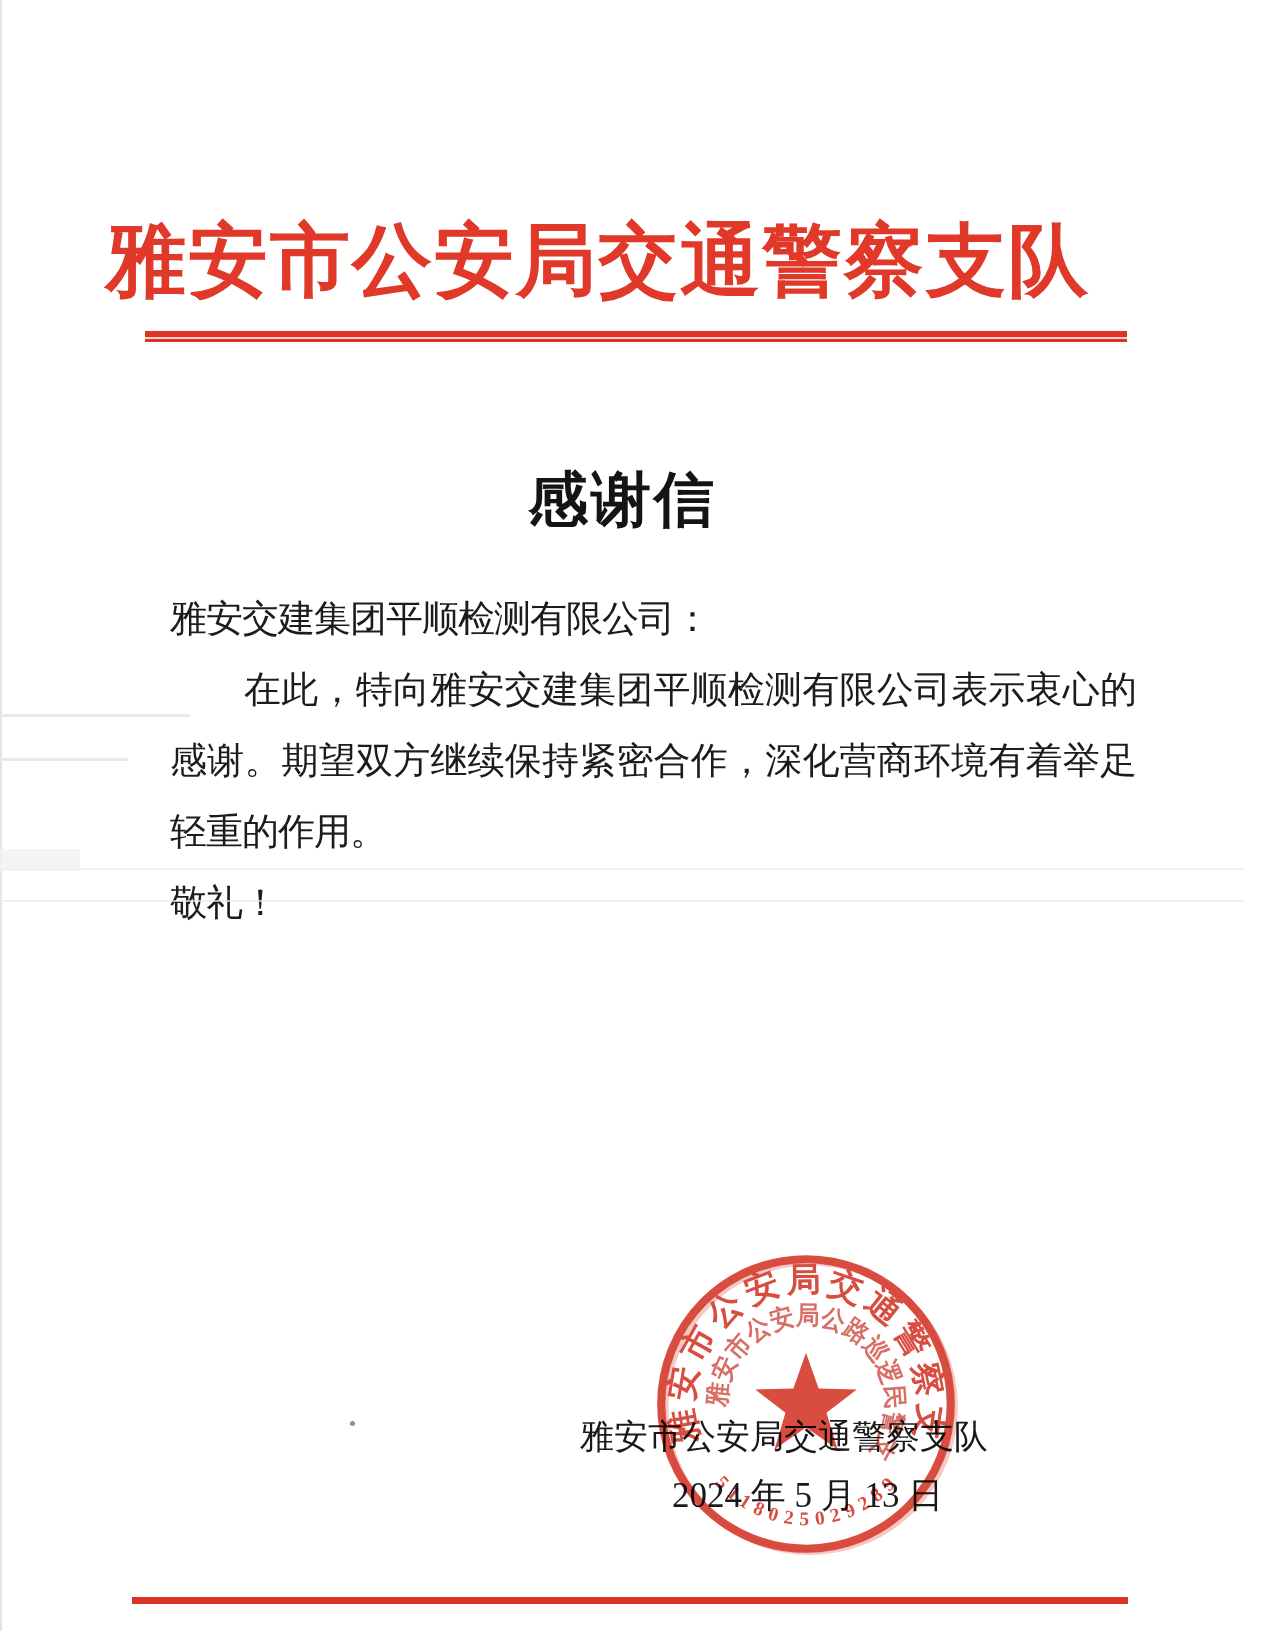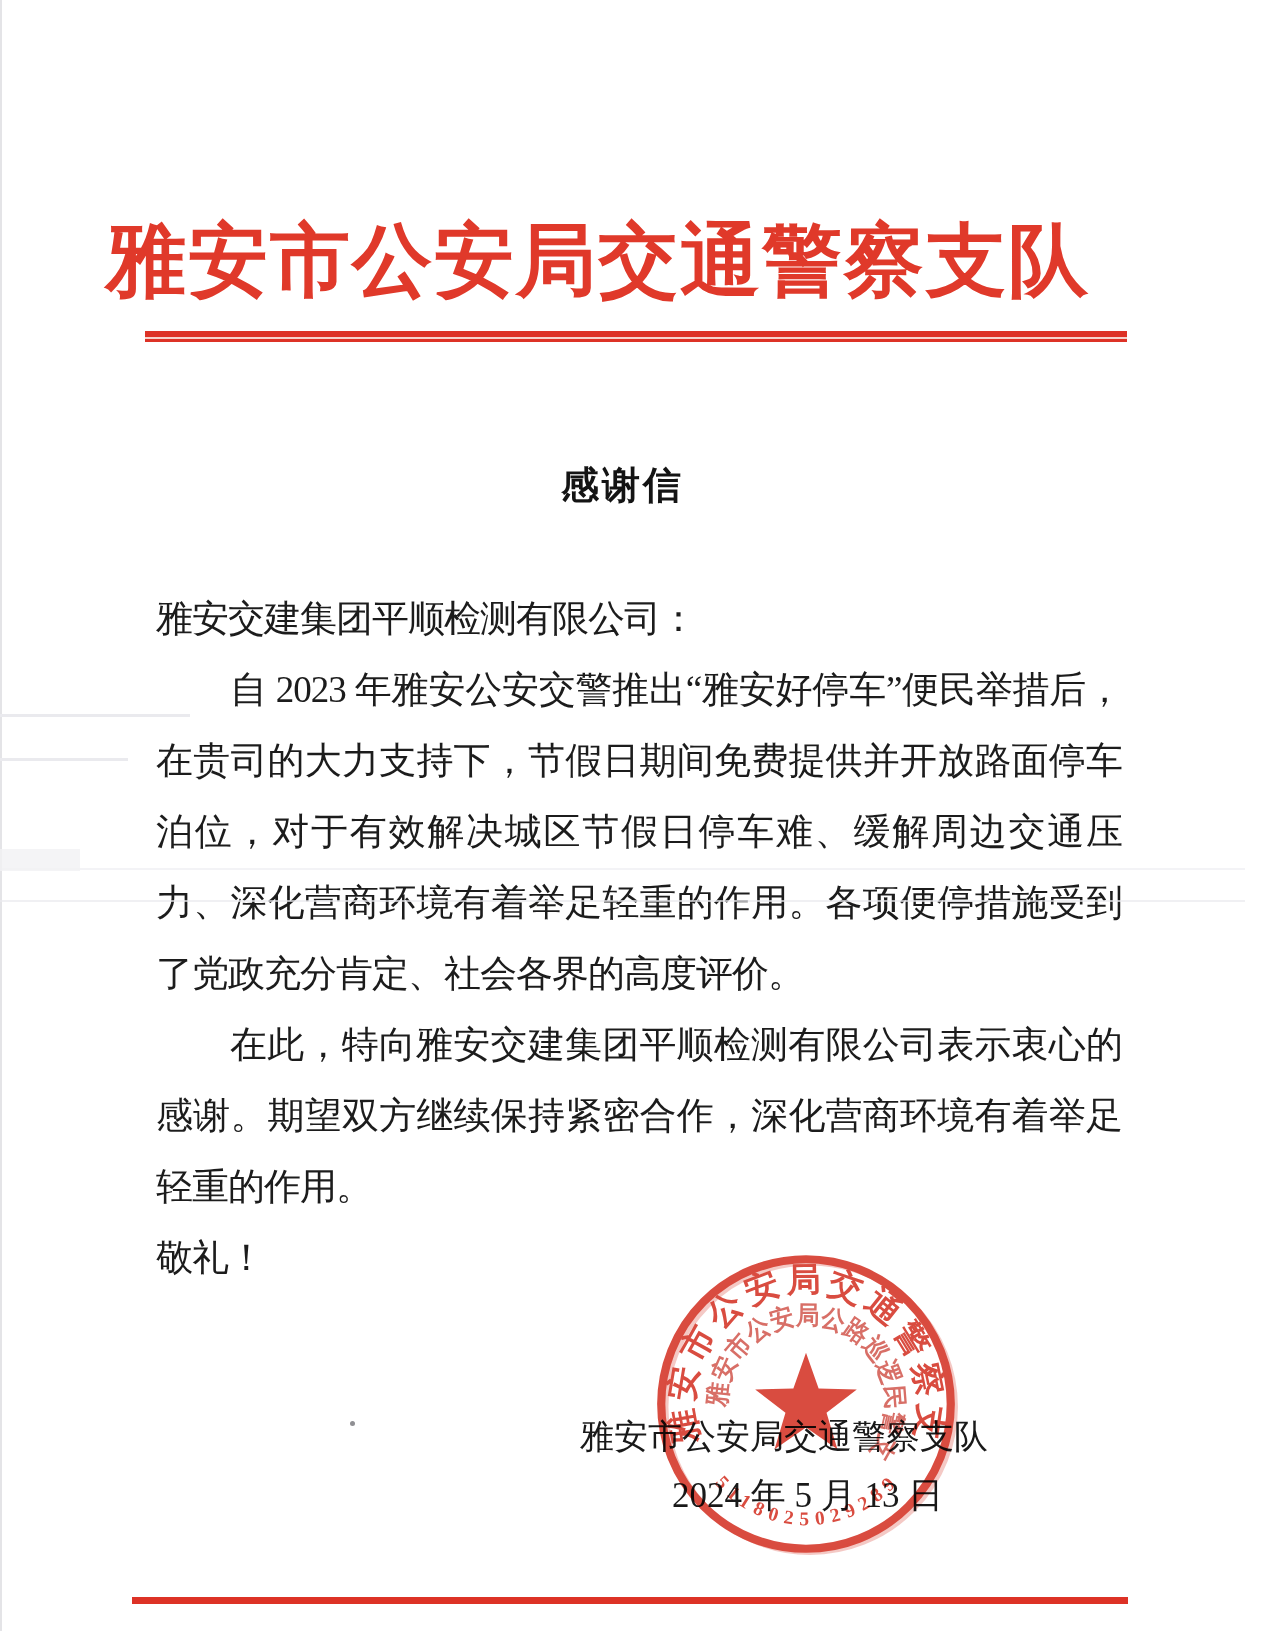--- a/index.html
+++ b/index.html
@@ -26,25 +26,25 @@
   .head-rule{
     position:absolute;top:331px;left:145px;width:982px;height:11px;
     background:linear-gradient(
       var(--rule_red,#dd3226) 0 55%,
       #f6d3cc 55% 72%,
       var(--rule_red,#dd3226) 72% 100%);
   }
   .letter-title{
     position:absolute;top:460px;left:0;width:100%;
     margin:0;text-align:center;
-    font-size:38px;font-weight:700;letter-spacing:3px;
+    font-size:60px;font-weight:700;letter-spacing:3px;
     color:#141414;
   }
   .letter-body{
-    position:absolute;top:583px;left:156px;width:966px;
+    position:absolute;top:583px;left:170px;width:966px;
     font-size:37px;line-height:71px;letter-spacing:-1px;
     text-align:justify;
     color:var(--ink_black,#1c1c1c);
   }
   .letter-body p{margin:0;}
   .indent{text-indent:2em;}
   .signature{
     position:absolute;top:1414px;left:580px;
     font-size:34px;letter-spacing:0;
     white-space:nowrap;color:#191919;
@@ -81,21 +81,20 @@
   <div class="page-edge"></div>
 
   <div class="letterhead">雅安市公安局交通警察支队</div>
 
   <div class="head-rule"></div>
 
   <h1 class="letter-title">感谢信</h1>
 
   <div class="letter-body">
     <p>雅安交建集团平顺检测有限公司：</p>
-    <p class="indent">自 2023 年雅安公安交警推出“雅安好停车”便民举措后，在贵司的大力支持下，节假日期间免费提供并开放路面停车泊位，对于有效解决城区节假日停车难、缓解周边交通压力、深化营商环境有着举足轻重的作用。各项便停措施受到了党政充分肯定、社会各界的高度评价。</p>
     <p class="indent">在此，特向雅安交建集团平顺检测有限公司表示衷心的感谢。期望双方继续保持紧密合作，深化营商环境有着举足轻重的作用。</p>
     <p>敬礼！</p>
   </div>
 
   <div class="signature">雅安市公安局交通警察支队</div>
 
   <div class="date">2024 年 5 月 13 日</div>
 
   <svg class="seal" viewBox="0 0 300 300" xmlns="http://www.w3.org/2000/svg">
     <defs>

